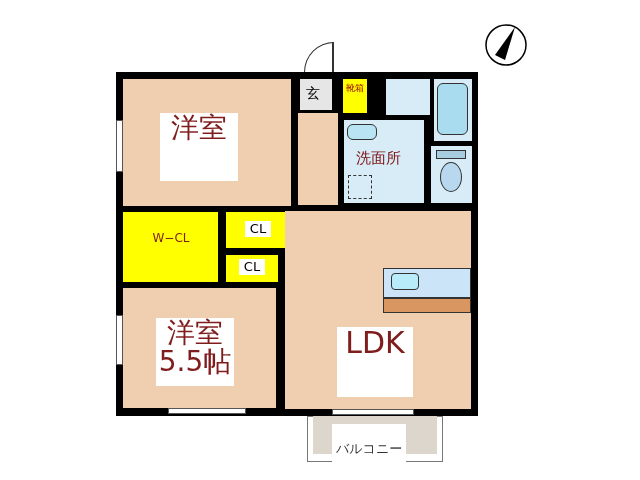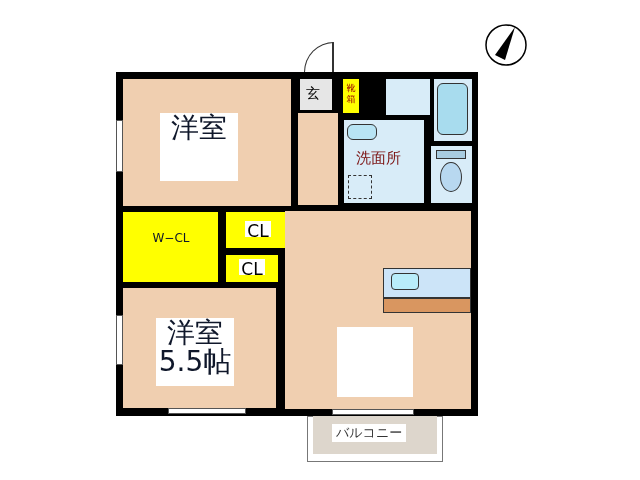--- a/index.html
+++ b/index.html
@@ -3,22 +3,22 @@
 <meta charset="utf-8">
 <style>
   html,body{margin:0;padding:0;}
   body{width:640px;height:480px;background:#ffffff;position:relative;overflow:hidden;font-family:"DejaVu Sans",sans-serif;}
   .abs{position:absolute;box-sizing:border-box;}
   .wall{background:#000;}
   .floor{background:#f0cfb0;}
   .yellow{background:#ffff00;}
   .wet{background:#d8ecf8;}
   .gray{background:#e6e6e6;}
-  .label{background:#fff;color:#0f172a;text-align:center;line-height:1.05;}
-  .small{background:#fff;color:#000;font-size:17px;text-align:center;}
+  .label{background:#fff;color:#7f1d1d;text-align:center;line-height:1.05;}
+  .small{background:#fff;color:#000;font-size:13px;text-align:center;}
   .win{background:#fff;border:1px solid #555;}
 </style>
 </head>
 <body>
 
 <div class="abs" style="left:483px;top:22px;width:46px;height:46px;">
   <svg width="46" height="46" viewBox="0 0 46 46">
     <circle cx="23" cy="23" r="20" fill="#fff" stroke="#000" stroke-width="1.5"></circle>
     <polygon points="32,5 12,33 22,38" fill="#000"></polygon>
   </svg>
@@ -46,40 +46,41 @@
   <div>洋室</div>
   <div>5.5帖</div>
 </div>
 <div class="abs win" style="left:116px;top:315px;width:7px;height:50px;"></div>
 <div class="abs win" style="left:168px;top:408px;width:78px;height:6px;"></div>
 
 <div class="abs floor" style="left:298px;top:113px;width:40px;height:92px;"></div>
 
 <div class="abs gray" style="left:300px;top:79px;width:32px;height:31px;"></div>
 <div class="abs" style="left:306px;top:85px;font-size:14px;color:#000;">玄</div>
-<div class="abs yellow" style="left:343px;top:79px;width:16px;height:34px;font-size:9px;color:#900;text-align:center;line-height:11px;padding-top:4px;">靴箱</div>
+<div class="abs yellow" style="left:343px;top:79px;width:24px;height:34px;font-size:9px;color:#900;text-align:center;line-height:11px;padding-top:4px;">靴箱</div>
 
 <div class="abs wet" style="left:344px;top:120px;width:80px;height:83px;"></div>
 <div class="abs" style="left:356px;top:149px;font-size:15px;color:#7a1010;font-family:Liberation Mono, monospace;">洗面所</div>
 <div class="abs" style="left:347px;top:124px;width:30px;height:16px;background:#b8e4f4;border:1px solid #333;border-radius:6px;"></div>
 <div class="abs" style="left:348px;top:175px;width:24px;height:24px;border:1px dashed #333;"></div>
 
 <div class="abs wet" style="left:386px;top:79px;width:44px;height:36px;"></div>
 <div class="abs wet" style="left:434px;top:79px;width:38px;height:62px;"></div>
 <div class="abs" style="left:437px;top:83px;width:31px;height:52px;background:#a8dcee;border:1px solid #333;border-radius:6px;"></div>
 
 <div class="abs wet" style="left:431px;top:146px;width:41px;height:57px;"></div>
 <div class="abs" style="left:440px;top:162px;width:22px;height:30px;background:#b8d8f0;border:1px solid #333;border-radius:50%;"></div>
 <div class="abs" style="left:436px;top:150px;width:30px;height:9px;background:#a8cce0;border:1px solid #333;"></div>
 
 <div class="abs floor" style="left:285px;top:211px;width:186px;height:198px;"></div>
 <div class="abs" style="left:383px;top:268px;width:88px;height:30px;background:#cce4f8;border:1px solid #333;"></div>
 <div class="abs" style="left:391px;top:273px;width:28px;height:17px;background:#b8ecfa;border:1px solid #333;border-radius:4px;"></div>
 <div class="abs" style="left:383px;top:298px;width:88px;height:15px;background:#d99660;border:1px solid #333;"></div>
 <div class="abs label" style="left:337px;top:327px;width:76px;height:70px;font-size:30px;">
+  <div>LDK</div>
 </div>
 <div class="abs win" style="left:332px;top:409px;width:82px;height:6px;"></div>
 
 <div class="abs" style="left:307px;top:416px;width:136px;height:46px;border:1px solid #777;background:#fff;"></div>
 <div class="abs" style="left:313px;top:416px;width:124px;height:38px;background:#ddd6cc;"></div>
-<div class="abs" style="left:332px;top:424px;padding:0 4px;background:#fff;font-size:13px;color:#333;">バルコニー</div>
+<div class="abs" style="left:332px;top:424px;padding:16px 4px;background:#fff;font-size:13px;color:#333;">バルコニー</div>
 
 <div class="abs" style="left:304px;top:42px;width:30px;height:30px;border-top-left-radius:30px;border:1px solid #333;border-bottom:none;border-right:2px solid #333;background:#fff;"></div>
 
 </body></html>

